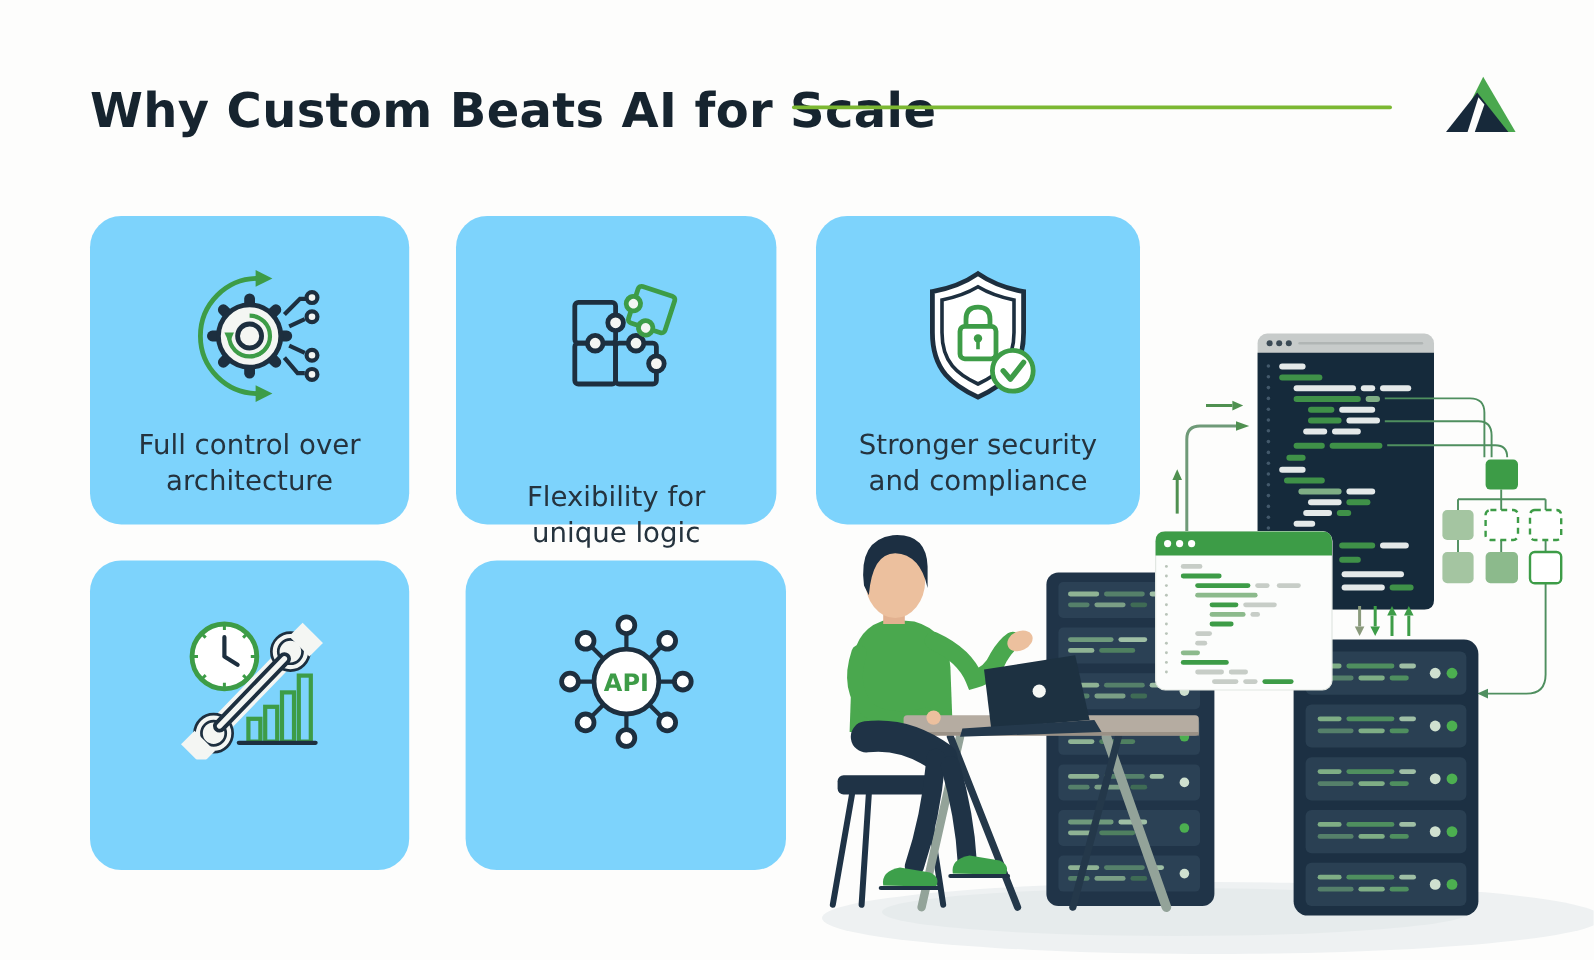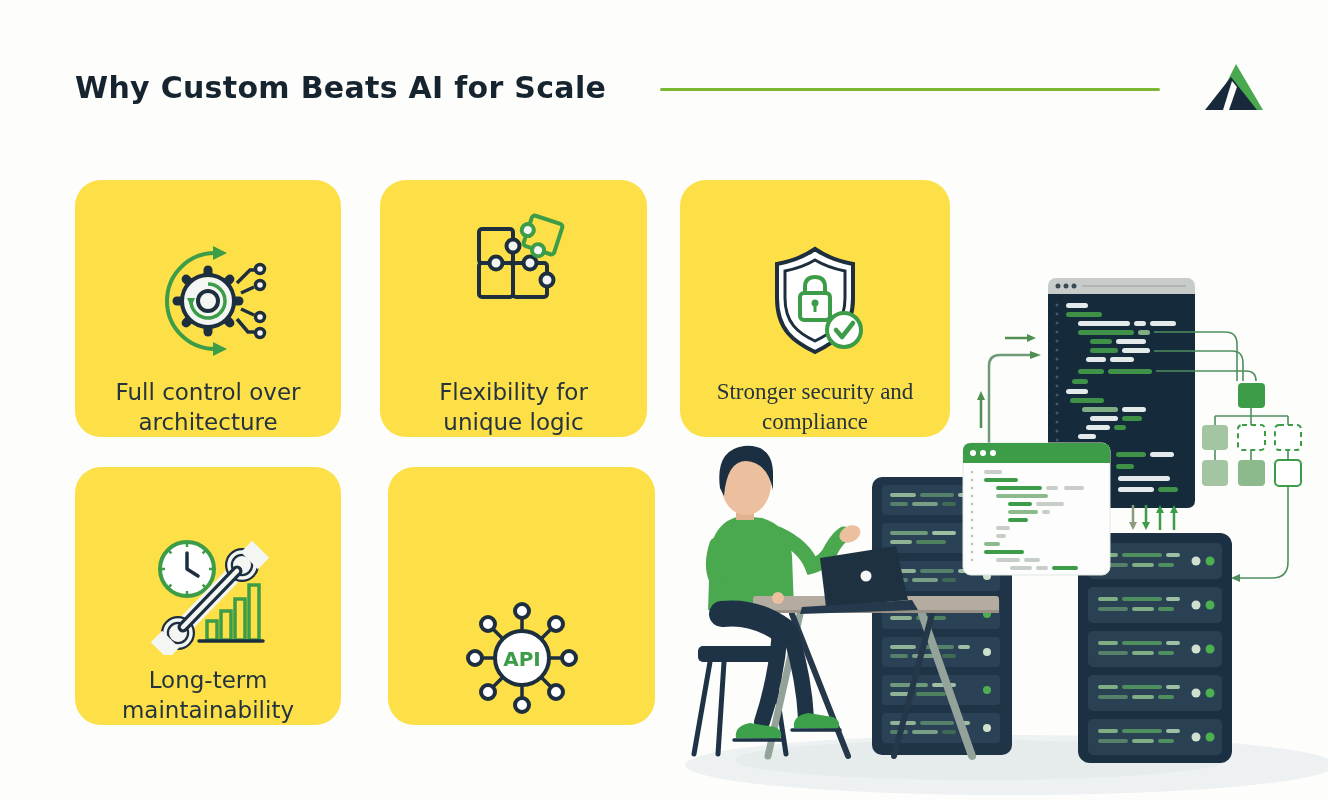--- a/index.html
+++ b/index.html
@@ -2,34 +2,34 @@
 <html><head>
 <meta charset="utf-8">
 <style>
   html,body{margin:0;padding:0;}
   body{
     width:1328px;height:800px;position:relative;overflow:hidden;
     background:#fdfdfc;font-family:"DejaVu Sans","Liberation Sans",sans-serif;
   }
   .page-title{
     position:absolute;left:75px;top:70px;
-    font-size:30px;font-weight:bold;color:#16242f;letter-spacing:.3px;
+    font-size:40px;font-weight:bold;color:#16242f;letter-spacing:.3px;
   }
   .title-divider{
     position:absolute;left:660px;top:88px;width:500px;height:3px;
     background:#7cb832;border-radius:2px;
   }
   .brand-logo{position:absolute;left:1202px;top:60px;width:66px;height:54px;}
   .card{
-    position:absolute;width:266px;height:257px;background:#fde047;
-    border-radius:26px;display:flex;flex-direction:column;align-items:center;justify-content:flex-end;
+    position:absolute;width:266px;height:257px;background:#7dd3fc;
+    border-radius:26px;display:flex;flex-direction:column;align-items:center;
   }
   .card-1{left:75px;top:180px;}
   .card-2{left:380px;top:180px;width:267px;gap:48px;}
-  .card-3{left:680px;top:180px;width:270px;font-family:Liberation Serif, serif;}
+  .card-3{left:680px;top:180px;width:270px;}
   .card-4{left:75px;top:467px;height:258px;}
   .card-5{left:388px;top:467px;width:267px;height:258px;}
   .icon-wrap{margin-top:34px;height:134px;display:flex;align-items:center;justify-content:center;}
   .card-label{
     margin-top:8px;text-align:center;font-size:23px;line-height:30px;
     color:#25333e;max-width:214px;font-weight:500;
   }
   .scene{position:absolute;left:680px;top:260px;width:648px;height:540px;}
 </style>
 </head>
@@ -148,21 +148,20 @@
       <path d="M40 102 L94 46" stroke="#f4f6f3" stroke-width="4.5" stroke-linecap="round"></path>
       <g fill="none" stroke="#3d9c47" stroke-width="3.5">
         <rect x="64" y="96" width="10" height="19"></rect>
         <rect x="78" y="86" width="10" height="29"></rect>
         <rect x="92" y="74" width="10" height="41"></rect>
         <rect x="106" y="60" width="10" height="55"></rect>
       </g>
       <line x1="56" y1="116" x2="120" y2="116" stroke="#1d2f3f" stroke-width="3.5" stroke-linecap="round"></line>
     </svg>
   </div>
-  <div class="card-label">Long-term maintainability</div>
 </div>
 
 <div class="card card-5">
   <div class="icon-wrap">
     <svg width="130" height="130" viewBox="0 0 130 130">
       <g stroke="#1d2f3f" stroke-width="3.5">
         <line x1="92" y1="65" x2="105" y2="65"></line>
           <line x1="84" y1="84" x2="94" y2="94"></line>
         <line x1="65" y1="92" x2="65" y2="105"></line>
           <line x1="46" y1="84" x2="36" y2="94"></line>

